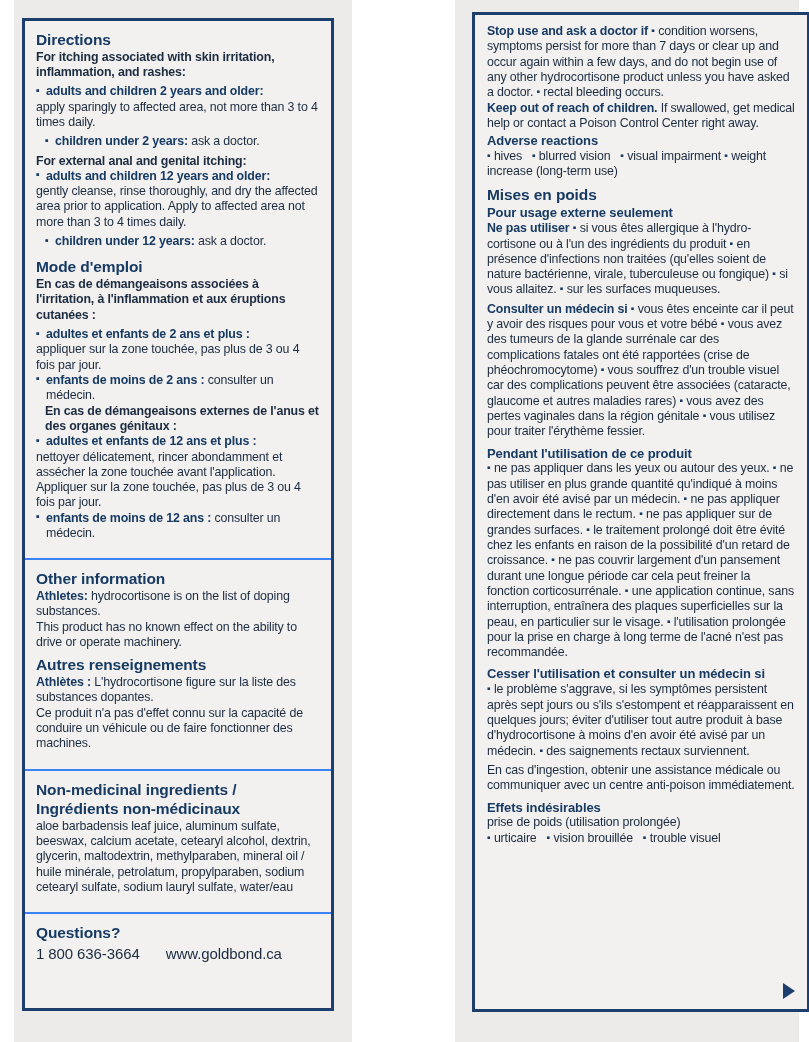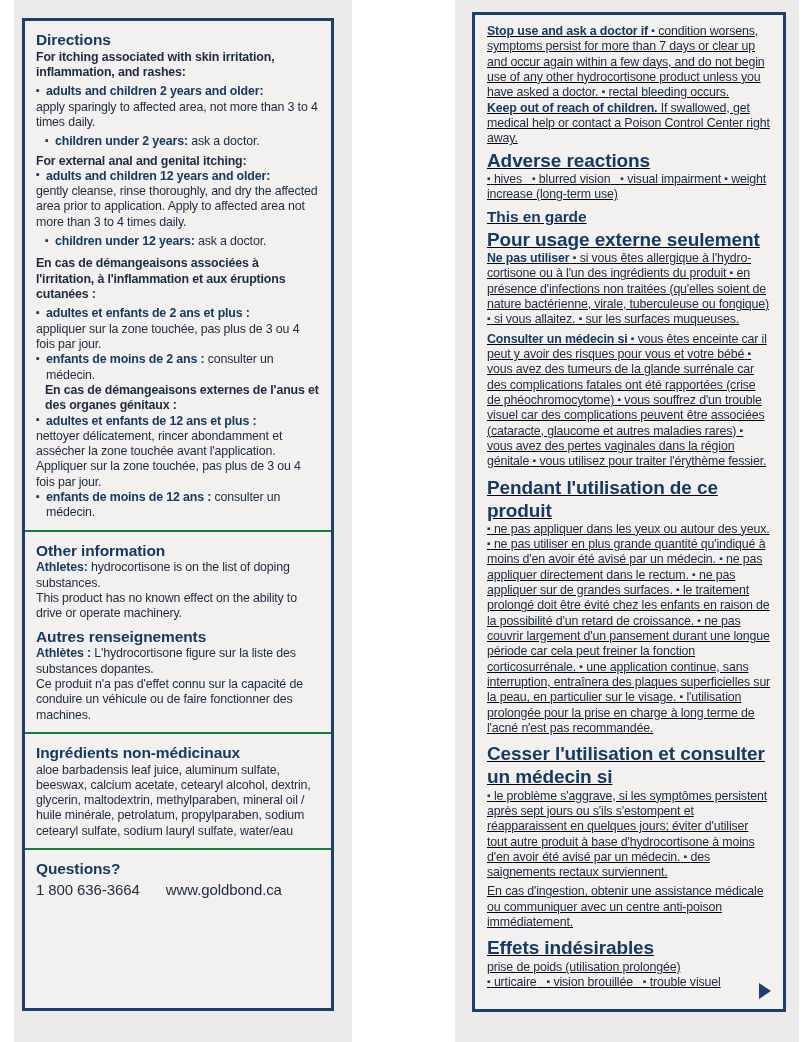--- a/index.html
+++ b/index.html
@@ -42,53 +42,54 @@
     background: #f2f1ef;
     border: 3px solid #1d3f6e;
     box-shadow: 0 0 0 1px #f2f1ef inset;
   }
   .panel-left {
     left: 22px;  top: 18px;
     width: 312px; height: 993px;
   }
   .panel-right {
     left: 472px; top: 12px;
-    width: 314px; height: 1000px; text-decoration: underline;
+    width: 338px; height: 1000px;
   }
 
   .panel-inner {
     padding: 0;
     height: 100%;
     box-sizing: border-box;
   }
 
   
   .section {
     padding: 8px 11px 9px 11px;
     box-sizing: border-box;
   }
   .section + .section {
-    border-top: 2px solid #15803d;
+    border-top: 2px solid #3b82f6;
+    margin-top: 8px;
   }
   .panel-right .section {
     padding: 9px 12px 6px 12px;
   }
 
   
   .h1 {
     color: #173a63;
     font-size: 15.5px;
     font-weight: bold;
     line-height: 1.14;
     margin: 2px 0 1px 0;
     letter-spacing: -0.1px;
   }
   .h2 {
     color: #173a63;
-    font-size: 19px;
+    font-size: 13px;
     font-weight: bold;
     line-height: 1.22;
     margin: 2px 0 0 0;
     letter-spacing: -0.1px;
   }
   p.body {
     color: #1c2b40;
     font-size: 12.4px;
     line-height: 1.235;
     margin: 0;
@@ -173,20 +174,21 @@
           <span class="b">adults and children 12 years and older:</span>
         </p>
         <p class="body">gently cleanse, rinse thoroughly, and dry the affected area prior to application. Apply to affected area not more than 3 to 4 times daily.</p>
         <div class="gap-sm"></div>
         <p class="body bullet-line ind">
           <span class="b">children under 12 years:</span>
           <span>ask a doctor.</span>
         </p>
 
         <div class="gap-md"></div>
+        <div class="h1">Mode d'emploi</div>
         <p class="body h2">En cas de démangeaisons associées à l'irritation, à l'inflammation et aux éruptions cutanées :</p>
         <div class="gap-sm"></div>
         <p class="body bullet-line">
           <span class="b">adultes et enfants de 2 ans et plus :</span>
         </p>
         <p class="body">appliquer sur la zone touchée, pas plus de 3 ou 4 fois par jour.</p>
         <p class="body bullet-line">
           <span class="b">enfants de moins de 2 ans :</span>
           <span>consulter un médecin.</span>
         </p>
@@ -211,20 +213,21 @@
         <div class="gap-sm"></div>
         <div class="h1">Autres renseignements</div>
         <p class="body">
           <span class="b">Athlètes :</span>
           <span>L'hydrocortisone figure sur la liste des substances dopantes.</span>
         </p>
         <p class="body">Ce produit n'a pas d'effet connu sur la capacité de conduire un véhicule ou de faire fonctionner des machines.</p>
       </div>
 
       <div class="section">
+        <div class="h1">Non-medicinal ingredients /</div>
         <div class="h1">Ingrédients non-médicinaux</div>
         <p class="body">aloe barbadensis leaf juice, aluminum sulfate, beeswax, calcium acetate, cetearyl alcohol, dextrin, glycerin, maltodextrin, methylparaben, mineral oil / huile minérale, petrolatum, propylparaben, sodium cetearyl sulfate, sodium lauryl sulfate, water/eau</p>
       </div>
 
       <div class="section">
         <div class="h1">Questions?</div>
         <div class="qline">
           <span class="phone">1 800 636-3664</span>
           <span>www.goldbond.ca</span>
         </div>
@@ -256,21 +259,21 @@
           <span>hives</span>&nbsp;&nbsp;
           <span class="sq">▪</span>
           <span>blurred vision</span>&nbsp;&nbsp;
           <span class="sq">▪</span>
           <span>visual impairment</span>
           <span class="sq">▪</span>
           <span>weight increase (long-term use)</span>
         </p>
 
         <div class="gap-sm"></div>
-        <div class="h1">This en garde</div>
+        <div class="h1">Mises en poids</div>
         <div class="h2">Pour usage externe seulement</div>
         <p class="body">
           <span class="b">Ne pas utiliser</span>
           <span class="sq">▪</span>
           <span>si vous êtes allergique à l'hydro-cortisone ou à l'un des ingrédients du produit</span>
           <span class="sq">▪</span>
           <span>en présence d'infections non traitées (qu'elles soient de nature bactérienne, virale, tuberculeuse ou fongique)</span>
           <span class="sq">▪</span>
           <span>si vous allaitez.</span>
           <span class="sq">▪</span>

